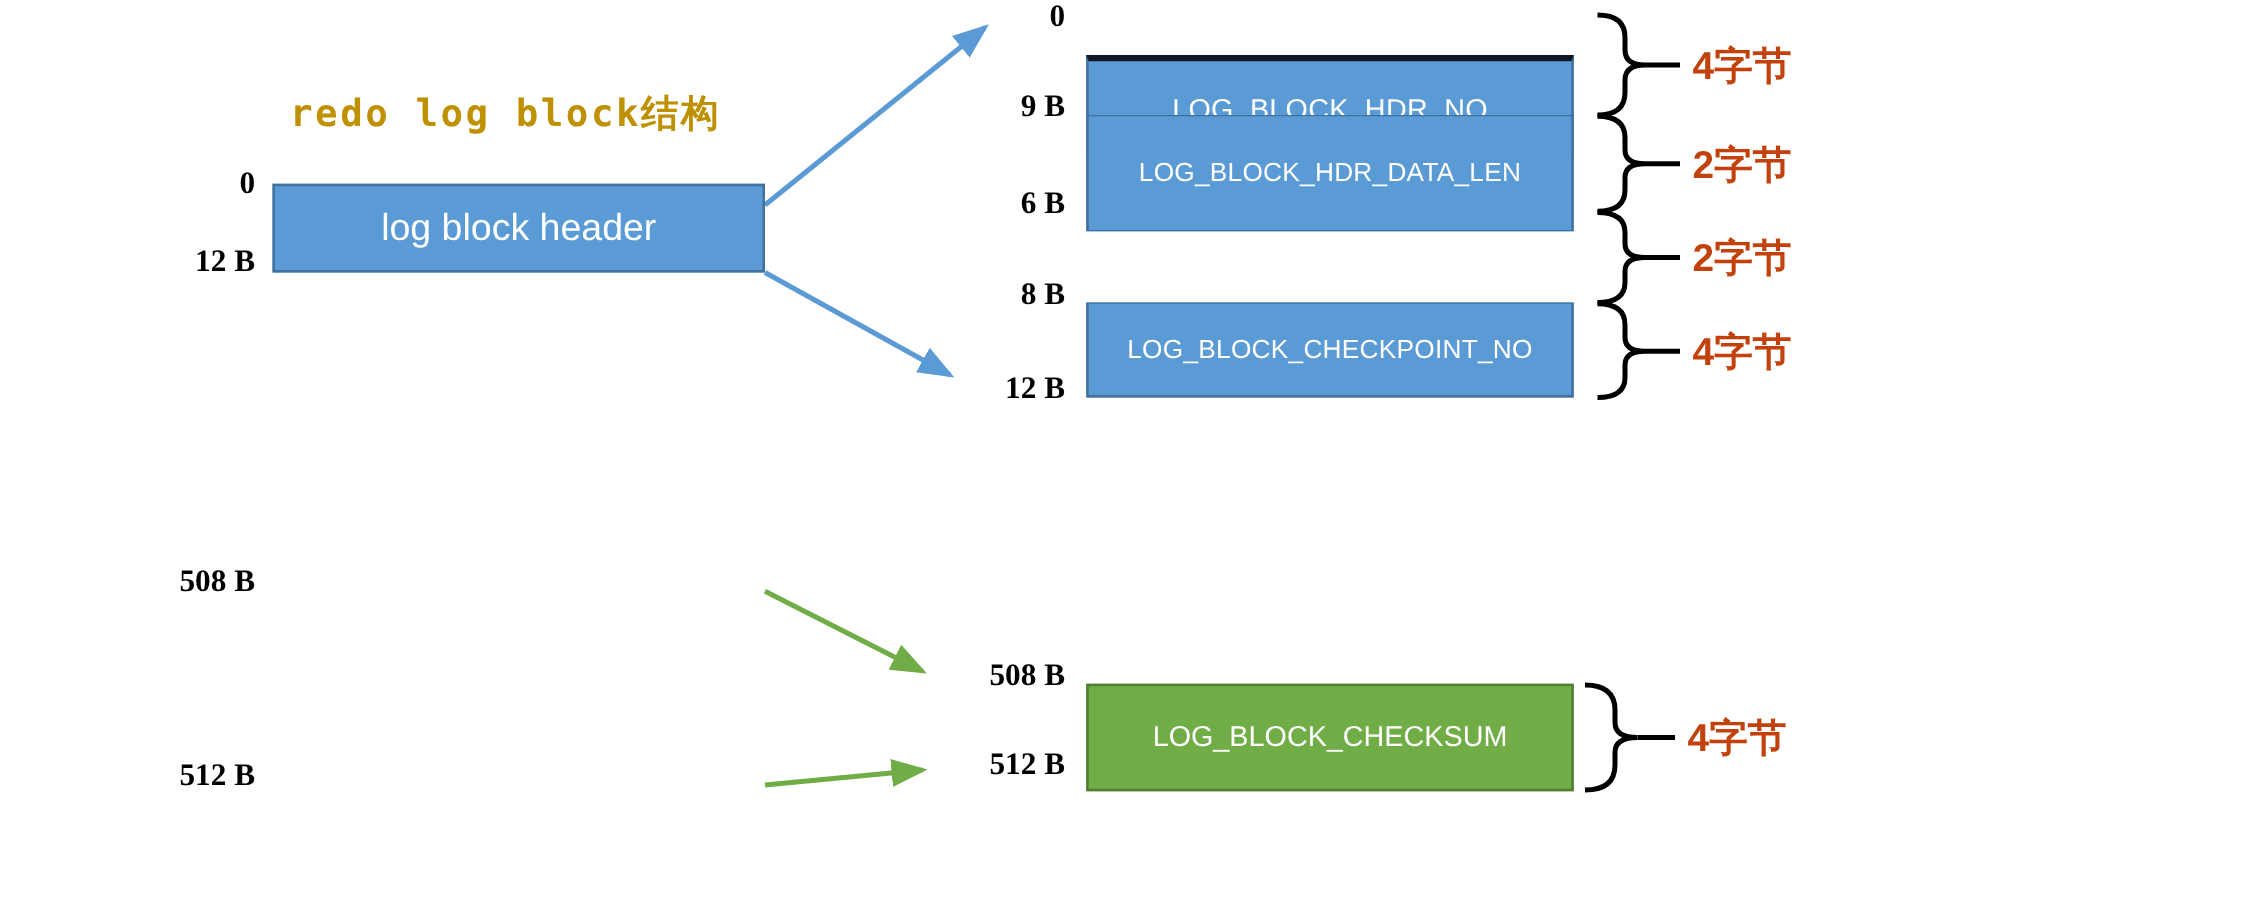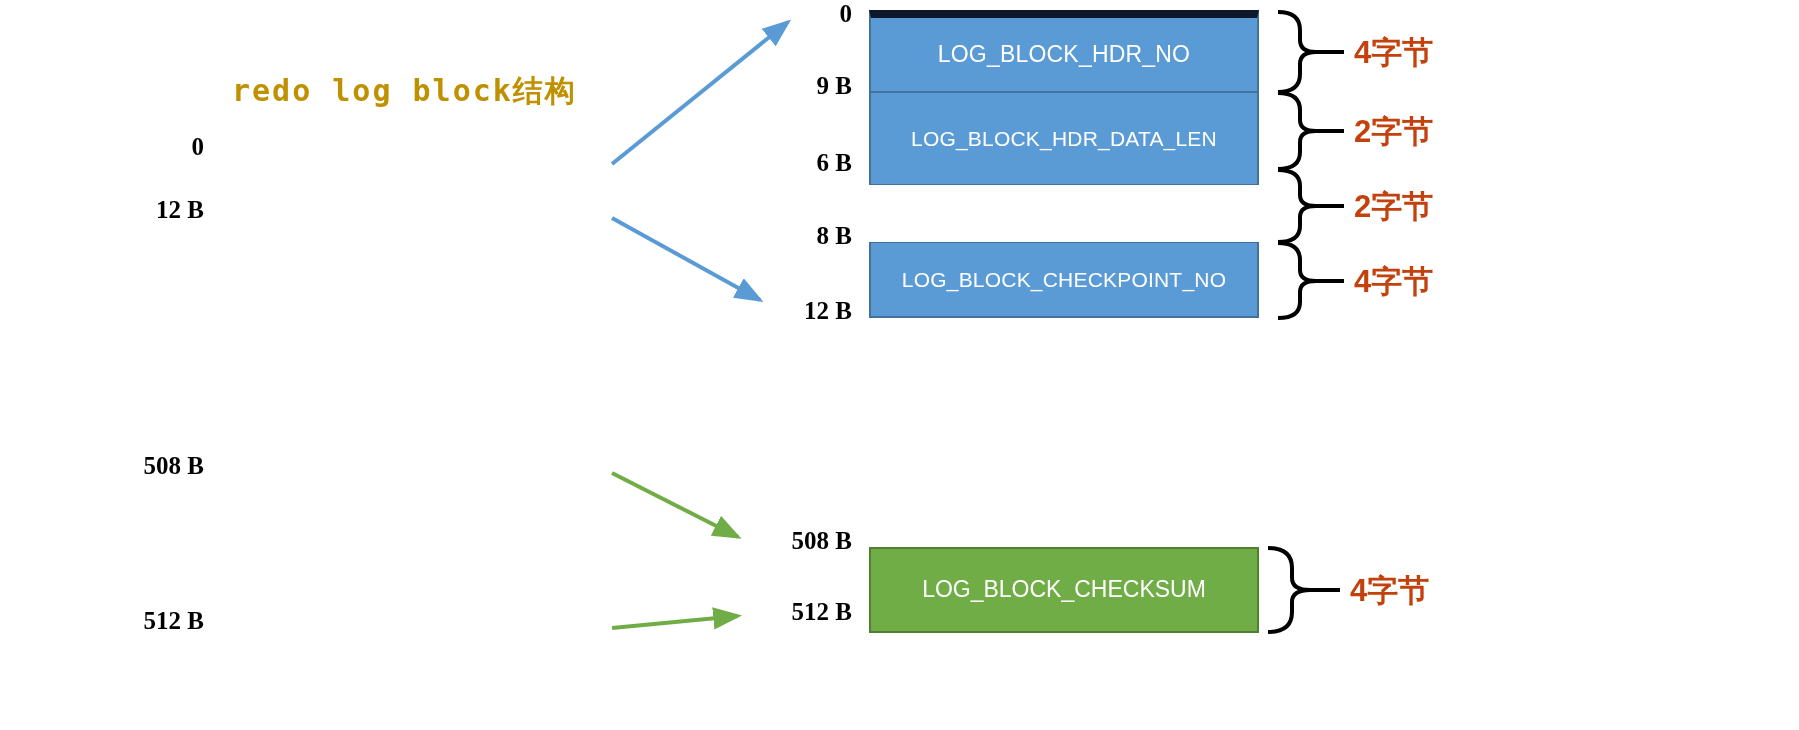--- a/index.html
+++ b/index.html
@@ -56,21 +56,21 @@
     justify-content: center;
     color: #ffffff;
     background: #5B9BD5;
     border-left: 2px solid #41719C;
     border-right: 2px solid #41719C;
     border-top: 1px solid #41719C;
     border-bottom: 1px solid #41719C;
     font-size: 21px;
     letter-spacing: 0.2px;
   }
-  .seg.first { border-top: 8px solid #0f172a; }
+  .seg.first { border-top: 5px solid #0f172a; margin-top: 34px; }
   .seg.last  { border-bottom: 2px solid #41719C; }
   .axis-label {
     position: absolute;
     font-family: "Liberation Serif", serif;
     font-weight: bold;
     font-size: 25px;
     color: #000000;
     text-align: right;
     white-space: nowrap;
   }
@@ -140,20 +140,23 @@
     </g>
 
     <g fill="none" stroke="#000000" stroke-width="4">
       <path d="M1268,548 Q1292,548 1292,568 L1292,578 Q1292,590 1310,590 Q1292,590 1292,602 L1292,612 Q1292,632 1268,632"></path>
       <line x1="1310" y1="590" x2="1340" y2="590"></line>
     </g>
   </svg>
 
   <div class="title" style="left:232px; top:71px;">redo log block结构</div>
 
+  <div class="blk blk-blue blk-label-lg" style="left:218px; top:147px; width:394px; height:71px;">
+    <span>log block header</span>
+  </div>
 
 
 
   <div class="axis-label" style="left:60px; top:133px; width:144px;">0</div>
   <div class="axis-label" style="left:60px; top:196px; width:144px;">12 B</div>
   <div class="axis-label" style="left:60px; top:452px; width:144px;">508 B</div>
   <div class="axis-label" style="left:60px; top:607px; width:144px;">512 B</div>
 
   <div class="seg first" style="left:869px; top:10px; width:390px; height:82px; font-size:23px;">
     <span>LOG_BLOCK_HDR_NO</span>

